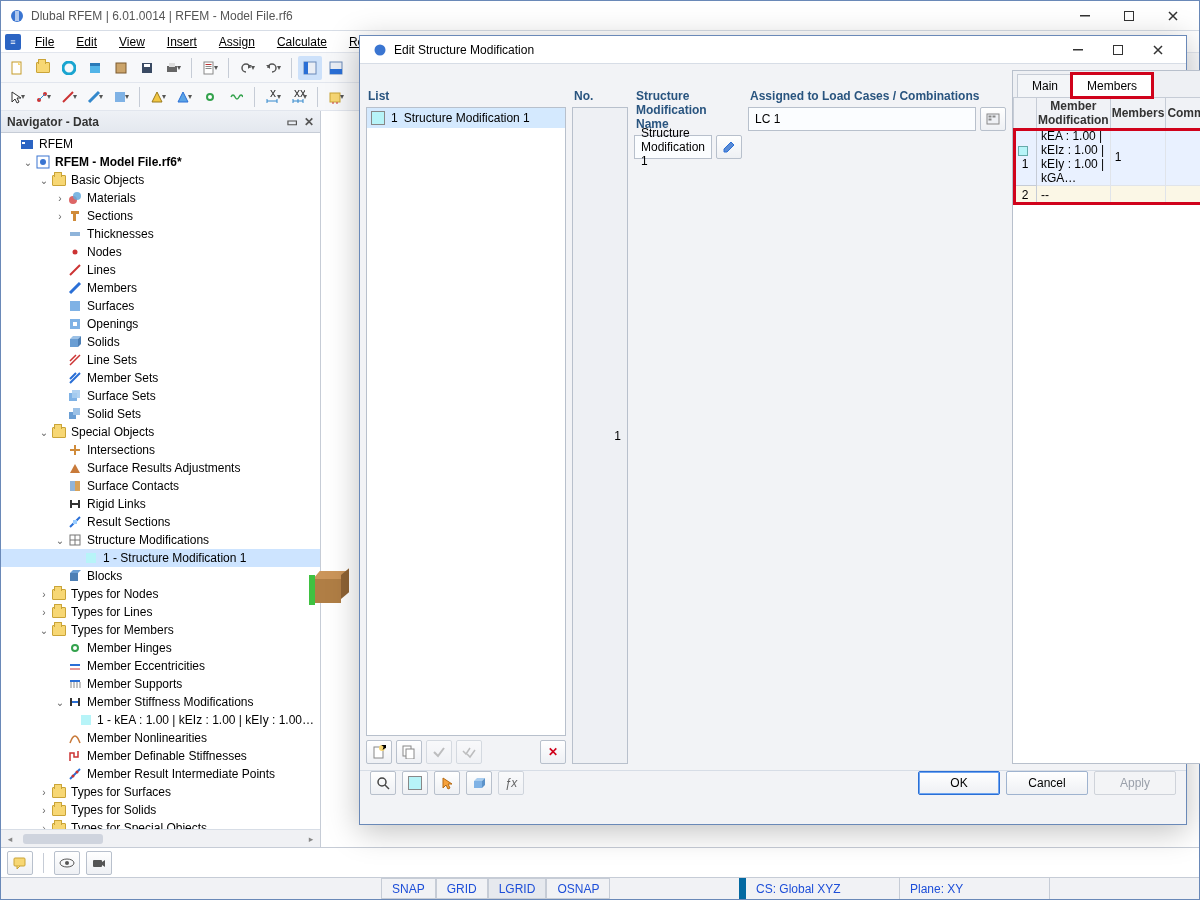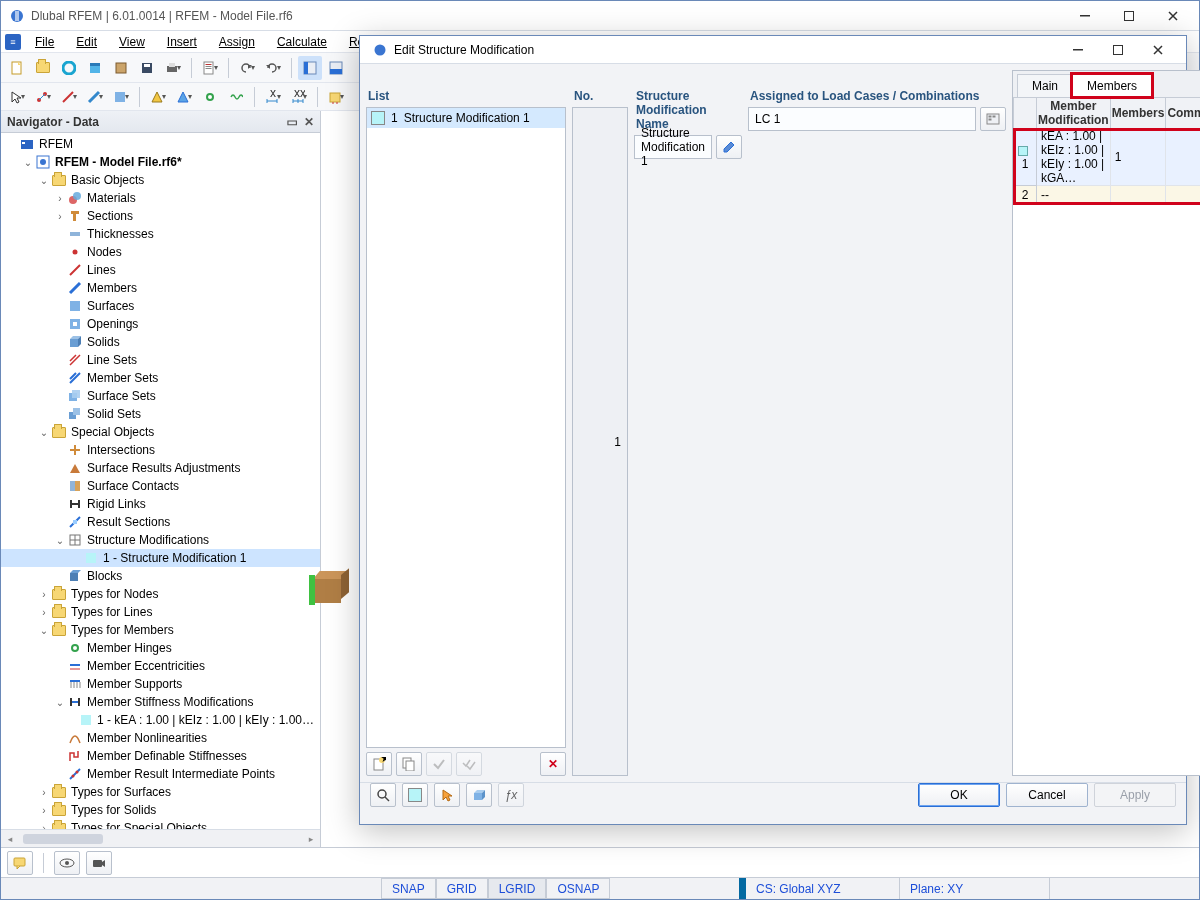--- a/index.html
+++ b/index.html
@@ -92,21 +92,21 @@
   .grid { flex:1; background:#fff; overflow:auto; position:relative;}
   .grid table { width:100%; border-collapse:collapse;}
   .grid th { background:#f0f2f6; border:1px solid #c6ccd6; height:24px; font-weight:600; color:#333;}
   .grid td { border:1px solid #e0e4ea; height:18px; padding:0 4px;}
   .grid td.rowhdr { background:#f0f2f6; text-align:center; border:1px solid #c6ccd6; width:52px;}
   .grid td.rowhdr .sw{display:inline-block;width:10px;height:10px;background:#b7f4f8;margin-right:4px;vertical-align:middle;border:1px solid #6aa;}
   .row-hl { outline:3px solid #d0021b; outline-offset:-2px;}
   .grid tr.sel td { background:#e9f1ff;}
   .grid tr.alt td { background:#fbf7e6;}
 
-  .dlg-footer { height:42px; border-top:1px solid #d7dde6; display:flex; align-items:flex-end; padding:17px 10px; gap:6px; background:#f2f3f6;}
+  .dlg-footer { height:54px; border-top:1px solid #d7dde6; display:flex; align-items:flex-start; padding:0 10px; gap:6px; background:#f2f3f6;}
   .dlg-footer .spacer { flex:1;}
   .btn { min-width:82px; height:24px; border:1px solid #9fb3cf; background:linear-gradient(#fff,#eef0f4); border-radius:2px; display:flex; align-items:center; justify-content:center;}
   .btn.primary { border-color:#2a6fd6; box-shadow:inset 0 0 0 1px #6ea4f0;}
   .btn.disabled { color:#9aa0aa; border-color:#cfd3da; background:#f3f4f6;}
 
   
   .geo { width:14px; height:14px; }
   .folder { width:14px; height:11px; background:#f7d774; border:1px solid #caa437; position:relative; border-radius:1px;}
   .folder:before{content:"";position:absolute;left:1px;top:-4px;width:6px;height:4px;background:#f7d774;border:1px solid #caa437;border-bottom:none;border-radius:1px 1px 0 0;}
 </style>

